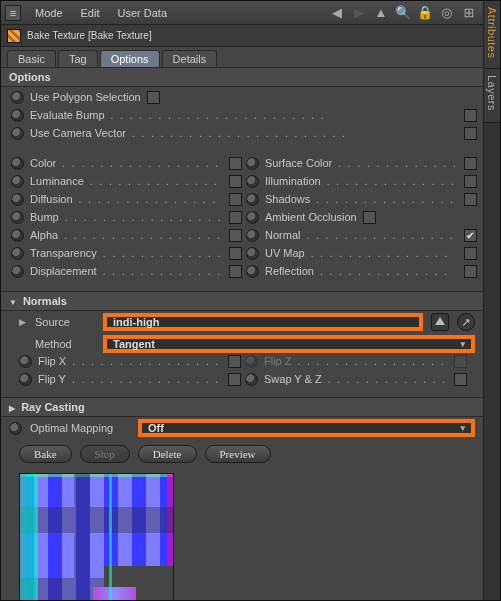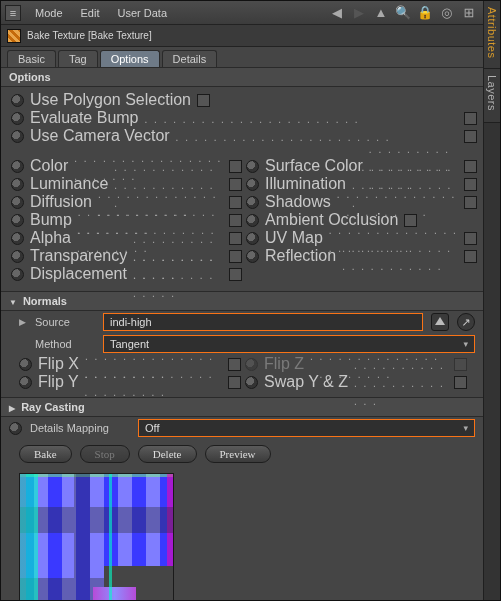--- a/index.html
+++ b/index.html
@@ -75,22 +75,22 @@
     background:#4a4a4a; padding:3px 8px; border-top:1px solid #2a2a2a;
     border-bottom:1px solid #2a2a2a;
   }
   .section-hdr.collapsible::before{
     content:"▼"; font-size:8px; margin-right:6px; color:#ccc;
   }
   .section-hdr.collapsed::before{ content:"▶"; }
   .rowgroup { padding:4px 6px 8px 10px; }
   .rowgroup.cols2 { display:grid; grid-template-columns: 1fr 1fr; column-gap:4px; }
   .crow {
-    display:flex; align-items:center; gap:6px; height:18px;
-    color:#c8c8c8; font-size:16px;
+    display:flex; gap:6px; height:18px;
+    color:#c8c8c8; font-size:11px;
   }
   .radio {
     width:13px; height:13px; border-radius:50%;
     background:radial-gradient(circle at 35% 35%, #666 0 40%, #333 41% 100%);
     border:1px solid #1a1a1a; flex:none;
   }
   .check {
     width:13px; height:13px; background:#555; border:1px solid #1a1a1a; flex:none;
     display:flex;align-items:center;justify-content:center;
   }
@@ -98,23 +98,24 @@
   .label { white-space:nowrap; }
   .dots { flex:1; overflow:hidden; color:#aaa; letter-spacing:2px; }
   .dots::after{ content:". . . . . . . . . . . . . . . . . . . . . . ."; font-size:10px; }
 
   .field-row {
     display:flex; align-items:center; gap:8px; padding:2px 8px 2px 18px;
     color:#c8c8c8; font-size:11px;
   }
   .field-row .flabel { width:60px; }
   .textfield, .combo {
-    flex:1; height:18px; background:#2f2f2f; border:1px solid #f97316;
+    flex:1; height:18px; background:#2f2f2f; border:4px solid #f97316;
     color:#ddd; font-size:11px; padding:0 6px; display:flex; align-items:center;
     justify-content:space-between;
+    font-weight:bold;
   }
   .combo .caret { color:#aaa; font-size:9px; }
   .icon-btn {
     width:18px; height:18px; background:#3a3a3a; border:1px solid #1a1a1a;
     display:flex;align-items:center;justify-content:center;color:#ccc;font-size:11px;
     border-radius:3px;
   }
   .icon-btn.round { border-radius:50%; }
   .tri { width:0;height:0;border-left:5px solid transparent;border-right:5px solid transparent;border-bottom:8px solid #bbb; transform:translateY(-1px);}
   
@@ -286,20 +287,26 @@
               <span class="dots"></span>
               <span class="check"></span>
             </div>
           <div class="crow">
               <span class="radio"></span>
               <span class="label">Ambient Occlusion</span>
               <span class="check"></span>
             </div>
           <div class="crow">
               <span class="radio"></span>
+              <span class="label">Normal</span>
+              <span class="dots"></span>
+              <span class="check on"></span>
+            </div>
+          <div class="crow">
+              <span class="radio"></span>
               <span class="label">UV Map</span>
               <span class="dots"></span>
               <span class="check"></span>
             </div>
           <div class="crow">
               <span class="radio"></span>
               <span class="label">Reflection</span>
               <span class="dots"></span>
               <span class="check"></span>
             </div>
@@ -357,21 +364,21 @@
               <span class="dots"></span>
               <span class="check"></span>
             </div>
         </div>
       </div>
 
       <div class="section-hdr collapsible collapsed" style="margin-top:6px">Ray Casting</div>
 
       <div class="field-row" style="padding-left:8px">
         <span class="radio"></span>
-        <span style="width:100px">Details Mapping</span>
+        <span style="width:100px">Optimal Mapping</span>
         <div class="combo">
           <span>Off</span>
             <span class="caret">▾</span>
         </div>
       </div>
 
       <div class="btnbar">
         <div class="btn">Bake</div>
         <div class="btn disabled">Stop</div>
         <div class="btn">Delete</div>

